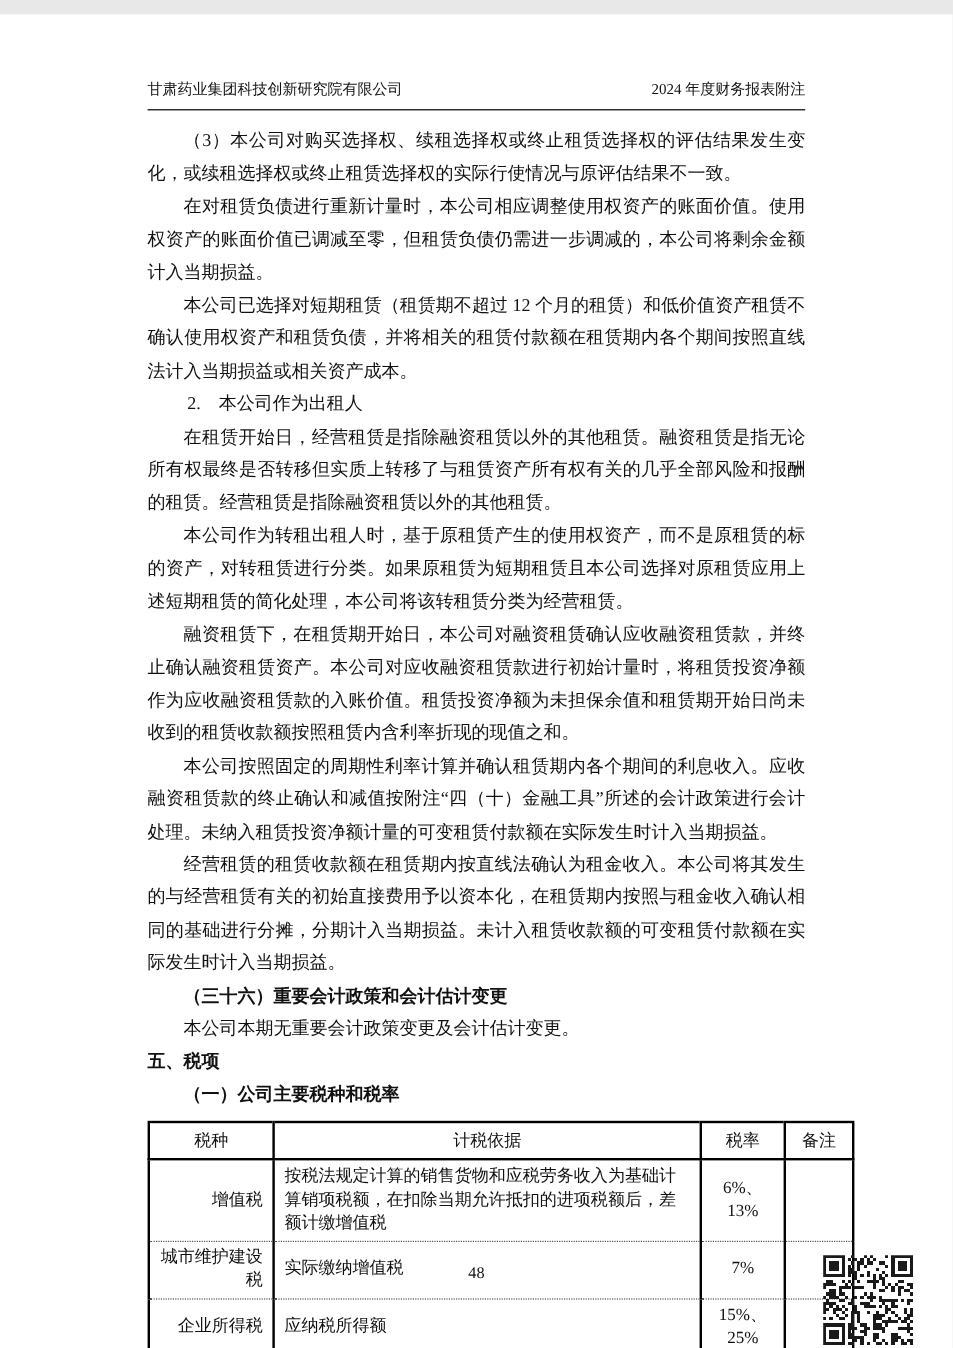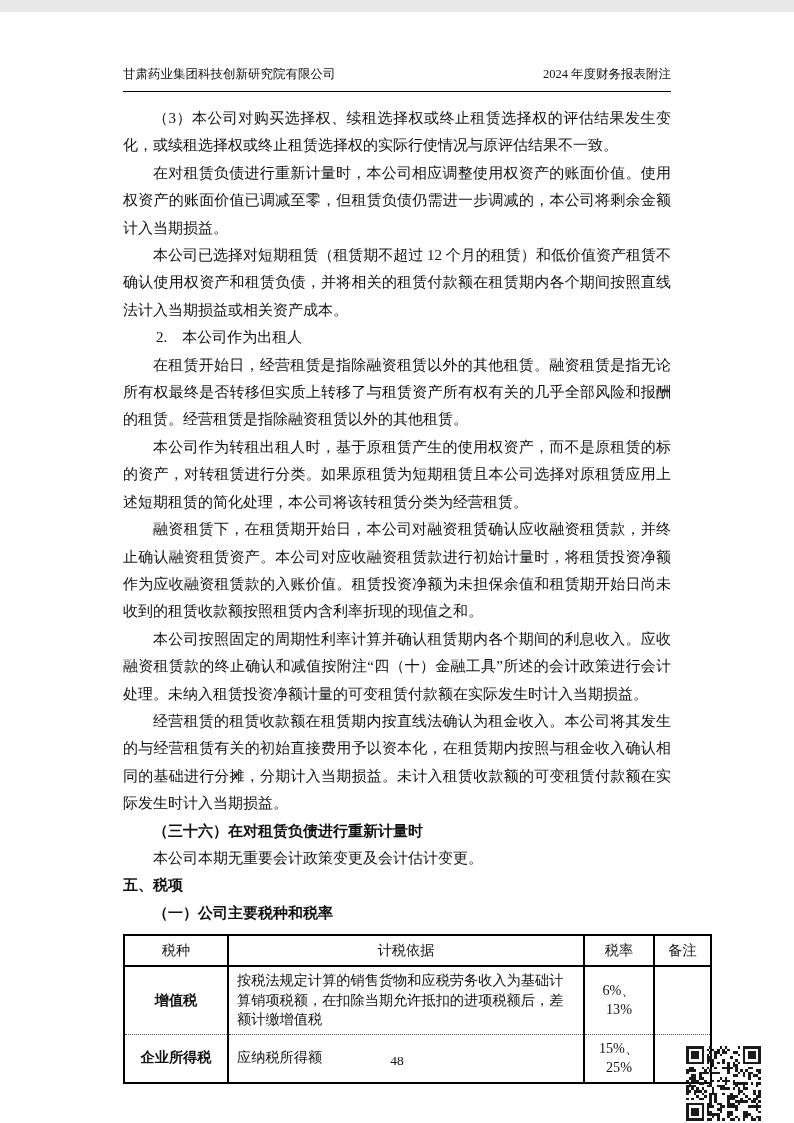--- a/index.html
+++ b/index.html
@@ -51,21 +51,21 @@
     padding:5px 12px;
     border-bottom:2.5px solid #000;
   }
   table.tax-table th,table.tax-table td{
     border-left:2px solid #000;
     border-right:2px solid #000;
     vertical-align:middle;
   }
   table.tax-table{border:2.5px solid #000;}
   table.tax-table td{padding:4px 8px;line-height:19.5px;}
-  table.tax-table td.cell-tax{text-align:center;font-weight:bold;}
+  table.tax-table td.cell-tax{text-align:right;}
   table.tax-table td.cell-rate{text-align:center;}
   table.tax-table tr.data-row + tr.data-row td{border-top:1px dotted #555;}
   .page-number{
     position:absolute;
     left:0;right:0;top:1041px;
     text-align:center;
     font-size:13.5px;
   }
   .qr{
     position:absolute;
@@ -87,21 +87,21 @@
   <div class="content">
     <p class="para">（3）本公司对购买选择权、续租选择权或终止租赁选择权的评估结果发生变化，或续租选择权或终止租赁选择权的实际行使情况与原评估结果不一致。</p>
     <p class="para">在对租赁负债进行重新计量时，本公司相应调整使用权资产的账面价值。使用权资产的账面价值已调减至零，但租赁负债仍需进一步调减的，本公司将剩余金额计入当期损益。</p>
     <p class="para">本公司已选择对短期租赁（租赁期不超过 12 个月的租赁）和低价值资产租赁不确认使用权资产和租赁负债，并将相关的租赁付款额在租赁期内各个期间按照直线法计入当期损益或相关资产成本。</p>
     <p class="numbered">2.　本公司作为出租人</p>
     <p class="para">在租赁开始日，经营租赁是指除融资租赁以外的其他租赁。融资租赁是指无论所有权最终是否转移但实质上转移了与租赁资产所有权有关的几乎全部风险和报酬的租赁。经营租赁是指除融资租赁以外的其他租赁。</p>
     <p class="para">本公司作为转租出租人时，基于原租赁产生的使用权资产，而不是原租赁的标的资产，对转租赁进行分类。如果原租赁为短期租赁且本公司选择对原租赁应用上述短期租赁的简化处理，本公司将该转租赁分类为经营租赁。</p>
     <p class="para">融资租赁下，在租赁期开始日，本公司对融资租赁确认应收融资租赁款，并终止确认融资租赁资产。本公司对应收融资租赁款进行初始计量时，将租赁投资净额作为应收融资租赁款的入账价值。租赁投资净额为未担保余值和租赁期开始日尚未收到的租赁收款额按照租赁内含利率折现的现值之和。</p>
     <p class="para">本公司按照固定的周期性利率计算并确认租赁期内各个期间的利息收入。应收融资租赁款的终止确认和减值按附注“四（十）金融工具”所述的会计政策进行会计处理。未纳入租赁投资净额计量的可变租赁付款额在实际发生时计入当期损益。</p>
     <p class="para">经营租赁的租赁收款额在租赁期内按直线法确认为租金收入。本公司将其发生的与经营租赁有关的初始直接费用予以资本化，在租赁期内按照与租金收入确认相同的基础进行分摊，分期计入当期损益。未计入租赁收款额的可变租赁付款额在实际发生时计入当期损益。</p>
-    <p class="heading">（三十六）在对租赁负债进行重新计量时</p>
+    <p class="heading">（三十六）重要会计政策和会计估计变更</p>
     <p class="para">本公司本期无重要会计政策变更及会计估计变更。</p>
     <p class="heading-l1">五、税项</p>
     <p class="heading">（一）公司主要税种和税率</p>
 
     <table class="tax-table">
       <colgroup>
         <col class="c-tax">
           <col class="c-basis">
           <col class="c-rate">
           <col class="c-note">
@@ -112,20 +112,26 @@
           <th>计税依据</th>
           <th>税率</th>
           <th>备注</th>
         </tr>
       </thead>
       <tbody>
         <tr class="data-row">
           <td class="cell-tax">增值税</td>
           <td class="cell-basis">按税法规定计算的销售货物和应税劳务收入为基础计算销项税额，在扣除当期允许抵扣的进项税额后，差额计缴增值税</td>
           <td class="cell-rate">6%、13%</td>
+          <td class="cell-note"></td>
+        </tr>
+        <tr class="data-row">
+          <td class="cell-tax">城市维护建设税</td>
+          <td class="cell-basis">实际缴纳增值税</td>
+          <td class="cell-rate">7%</td>
           <td class="cell-note"></td>
         </tr>
         <tr class="data-row">
           <td class="cell-tax">企业所得税</td>
           <td class="cell-basis">应纳税所得额</td>
           <td class="cell-rate">15%、25%</td>
           <td class="cell-note"></td>
         </tr>
       </tbody>
     </table>

